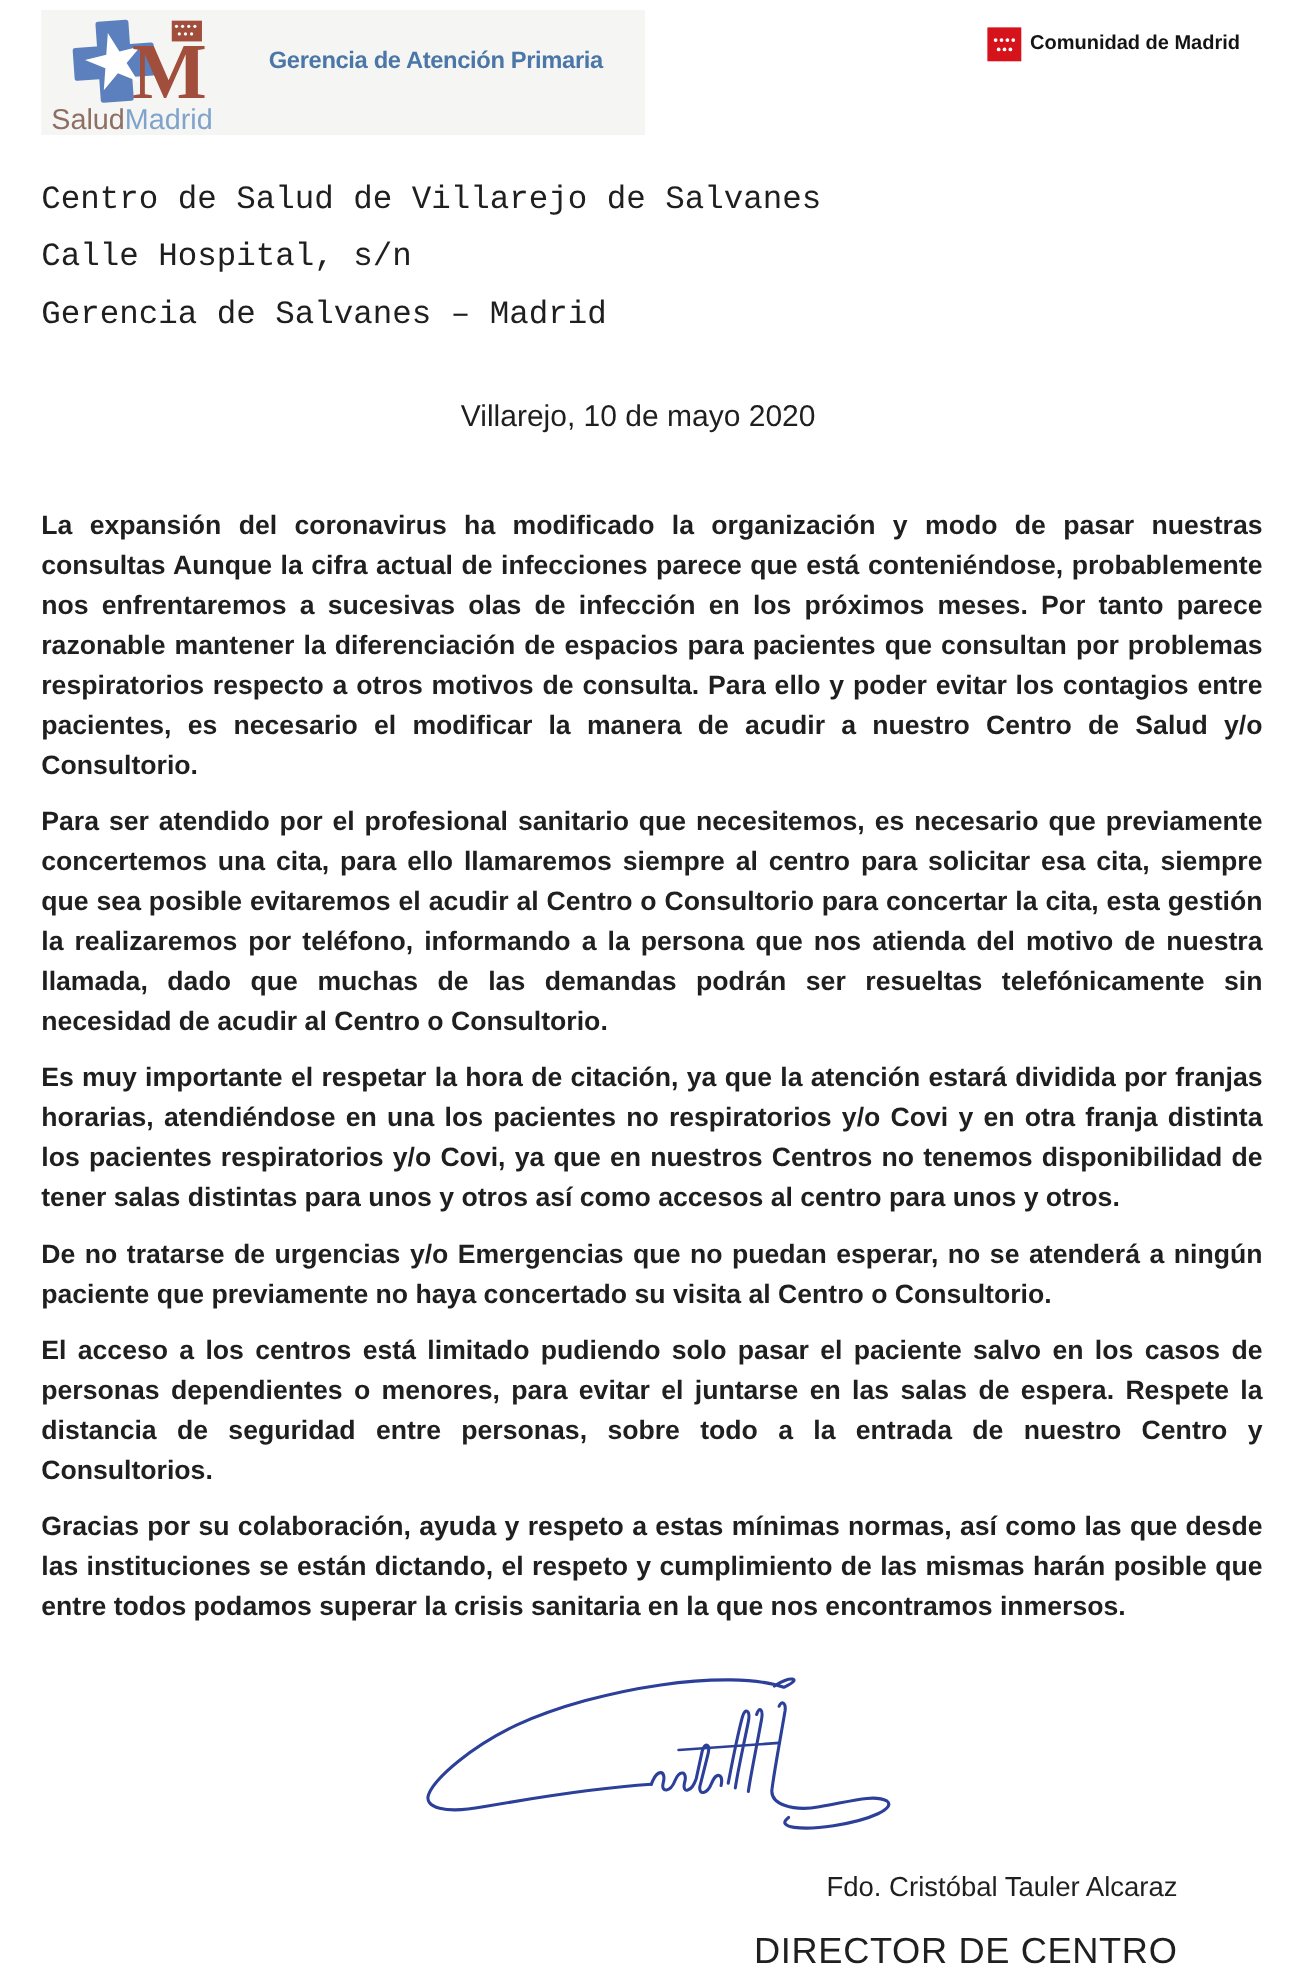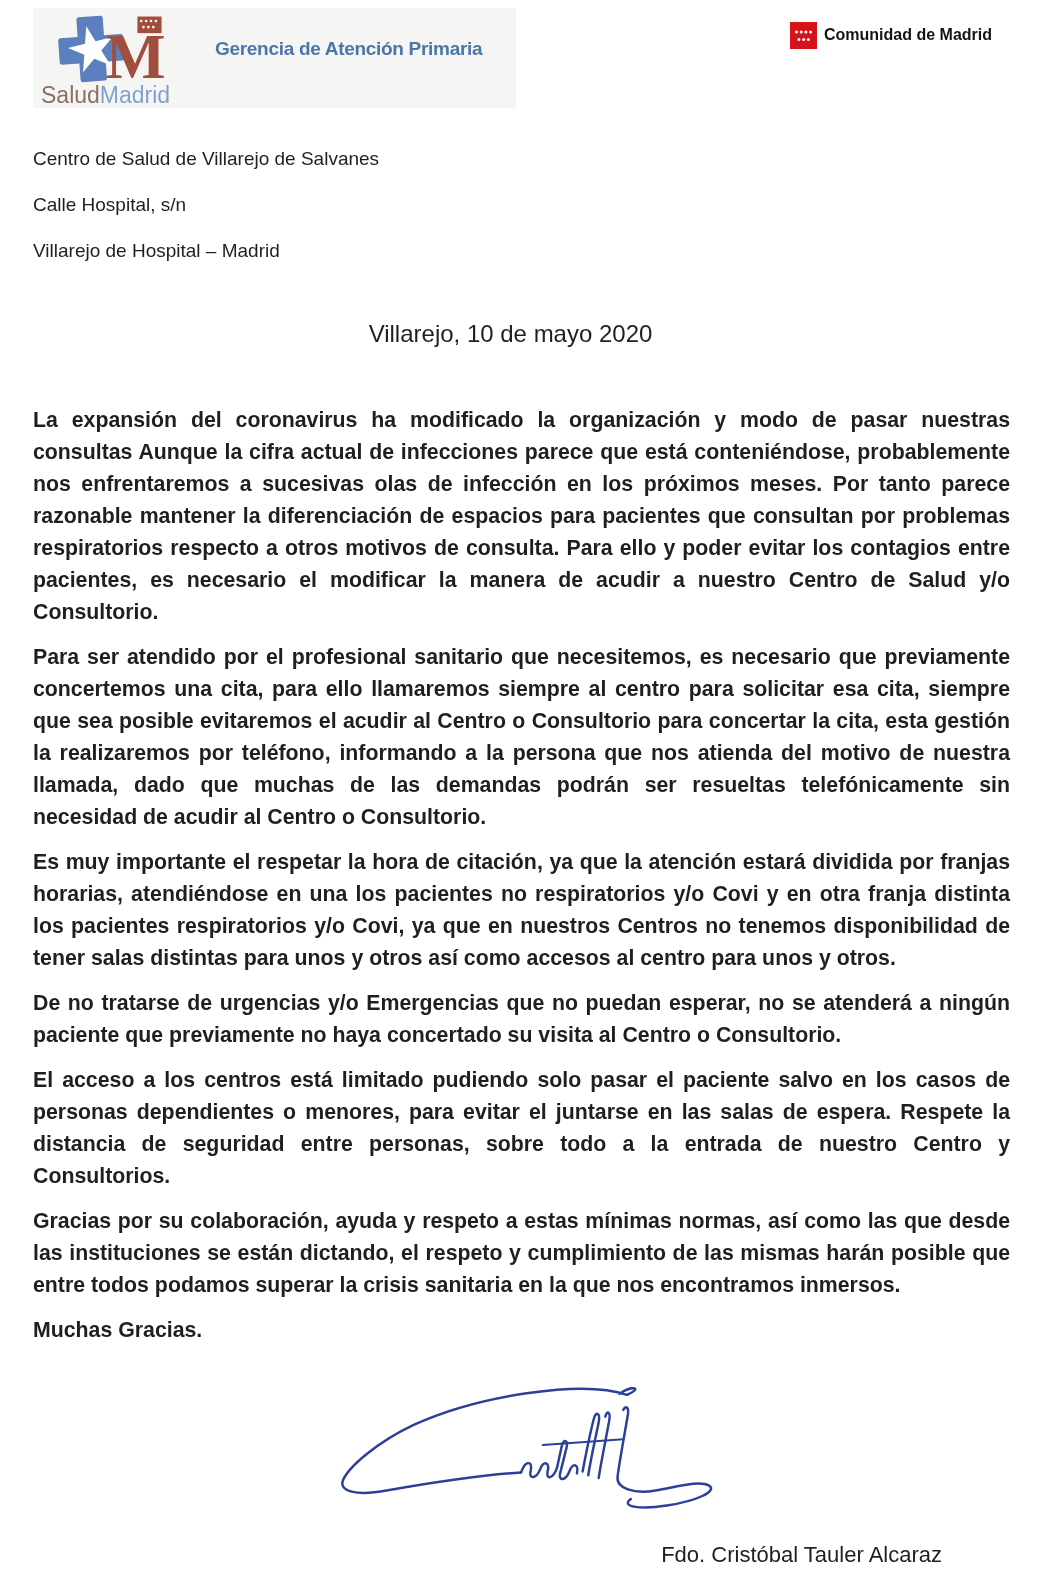--- a/index.html
+++ b/index.html
@@ -28,21 +28,21 @@
   .brand-madrid{color:#7fa3cc;}
   .gerencia-title{
     font-size:19px;font-weight:600;color:#4a76a8;
     margin-top:26px;letter-spacing:-0.3px;white-space:nowrap;
   }
   .header-right{display:flex;align-items:flex-start;gap:7px;margin-top:14px;margin-right:18px;}
   .flag{width:27px;height:27px;background:#d6121a;position:relative;flex:0 0 auto;}
   .flag svg{display:block;}
   .cam-label{font-size:16px;font-weight:700;color:#141414;margin-top:4px;white-space:nowrap;}
   
-  .address{margin-top:32px;font-family:Liberation Sans, sans-serif;font-size:19px;}
+  .address{margin-top:32px;font-family:Liberation Mono, monospace;font-size:26px;}
   .address div{margin-bottom:20px;line-height:26px;}
   
   .date-line{text-align:center;padding-right:22px;font-size:24px;margin-top:56px;}
   
   .letter-body{margin-top:56px;}
   .letter-body p{
     font-size:21.3px;line-height:32px;
     text-align:justify;
     margin:0 0 13px 0;
     font-weight:bold;
@@ -108,33 +108,32 @@
           </g>
         </svg>
       </div>
       <div class="cam-label">Comunidad de Madrid</div>
     </div>
   </div>
 
   <div class="address">
     <div>Centro de Salud de Villarejo de Salvanes</div>
     <div>Calle Hospital, s/n</div>
-    <div>Villarejo de Hospital – Madrid</div>
+    <div>Gerencia de Salvanes – Madrid</div>
   </div>
 
   <div class="date-line">Villarejo, 10 de mayo 2020</div>
 
   <div class="letter-body">
     <p>La expansión del coronavirus ha modificado la organización y modo de pasar nuestras consultas Aunque la cifra actual de infecciones parece que está conteniéndose, probablemente nos enfrentaremos a sucesivas olas de infección en los próximos meses. Por tanto parece razonable mantener la diferenciación de espacios para pacientes que consultan por problemas respiratorios respecto a otros motivos de consulta. Para ello y poder evitar los contagios entre pacientes, es necesario el modificar la manera de acudir a nuestro Centro de Salud y/o Consultorio.</p>
     <p>Para ser atendido por el profesional sanitario que necesitemos, es necesario que previamente concertemos una cita, para ello llamaremos siempre al centro para solicitar esa cita, siempre que sea posible evitaremos el acudir al Centro o Consultorio para concertar la cita, esta gestión la realizaremos por teléfono, informando a la persona que nos atienda del motivo de nuestra llamada, dado que muchas de las demandas podrán ser resueltas telefónicamente sin necesidad de acudir al Centro o Consultorio.</p>
     <p>Es muy importante el respetar la hora de citación, ya que la atención estará dividida por franjas horarias, atendiéndose en una los pacientes no respiratorios y/o Covi y en otra franja distinta los pacientes respiratorios y/o Covi, ya que en nuestros Centros no tenemos disponibilidad de tener salas distintas para unos y otros así como accesos al centro para unos y otros.</p>
     <p>De no tratarse de urgencias y/o Emergencias que no puedan esperar, no se atenderá a ningún paciente que previamente no haya concertado su visita al Centro o Consultorio.</p>
     <p>El acceso a los centros está limitado pudiendo solo pasar el paciente salvo en los casos de personas dependientes o menores, para evitar el juntarse en las salas de espera. Respete la distancia de seguridad entre personas, sobre todo a la entrada de nuestro Centro y Consultorios.</p>
     <p>Gracias por su colaboración, ayuda y respeto a estas mínimas normas, así como las que desde las instituciones se están dictando,  el respeto y cumplimiento de las mismas harán posible que entre todos podamos superar la crisis sanitaria en la que nos encontramos inmersos.</p>
-    <p class="no-justify">Muchas Gracias.</p>
   </div>
 
   <div class="signature-wrap">
     <svg width="430" height="142" viewBox="0 0 430 150" fill="none" stroke="#2c3f99" stroke-width="2.6" stroke-linecap="round" stroke-linejoin="round">
 
       <path d="M318 21 C 330 12 344 14 326 22 C 280 6 170 22 100 54 C 62 72 32 98 26 112 C 21 124 40 129 72 123 C 135 112 182 106 214 104"></path>
 
       <path d="M214 104 C 219 90 227 92 224 103 C 222 111 230 111 234 101 C 238 91 245 93 242 103 C 240 112 248 111 252 99 L 257 76 C 259 68 264 70 262 78 L 255 106 C 254 113 261 113 265 103 C 269 93 275 95 273 105"></path>
 
       <path d="M279 103 C 283 82 288 58 291 47 C 293 39 298 41 296 51 C 292 71 287 93 285 107 M 303 45 C 305 38 309 40 307 50 C 303 72 298 96 296 110"></path>

